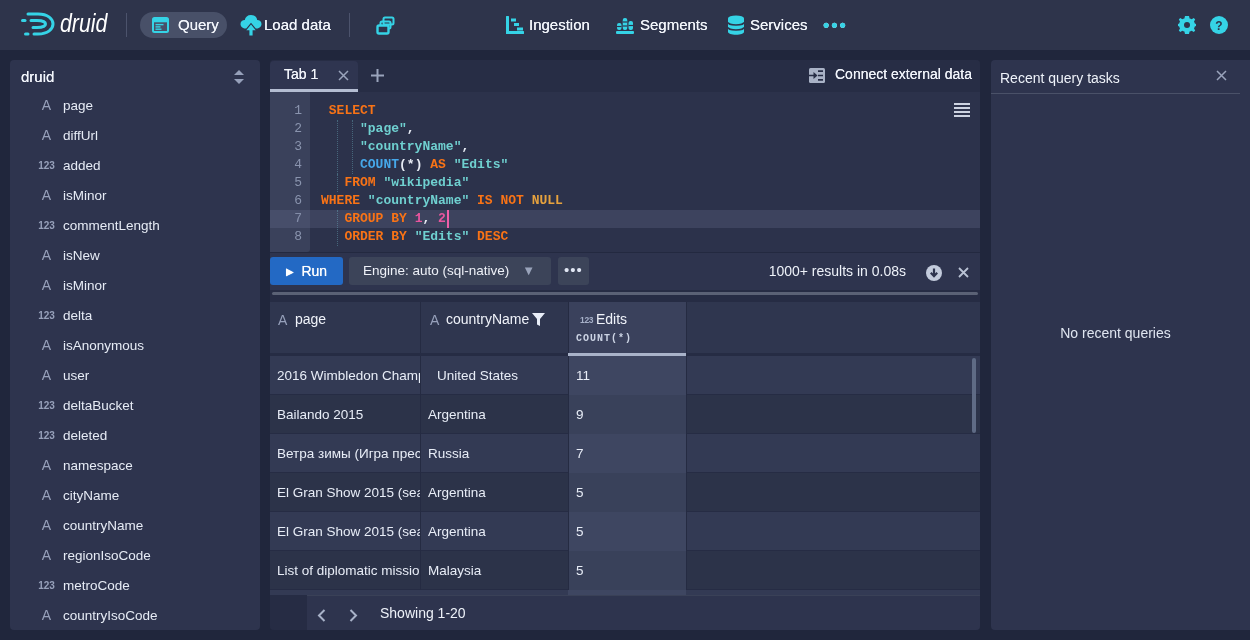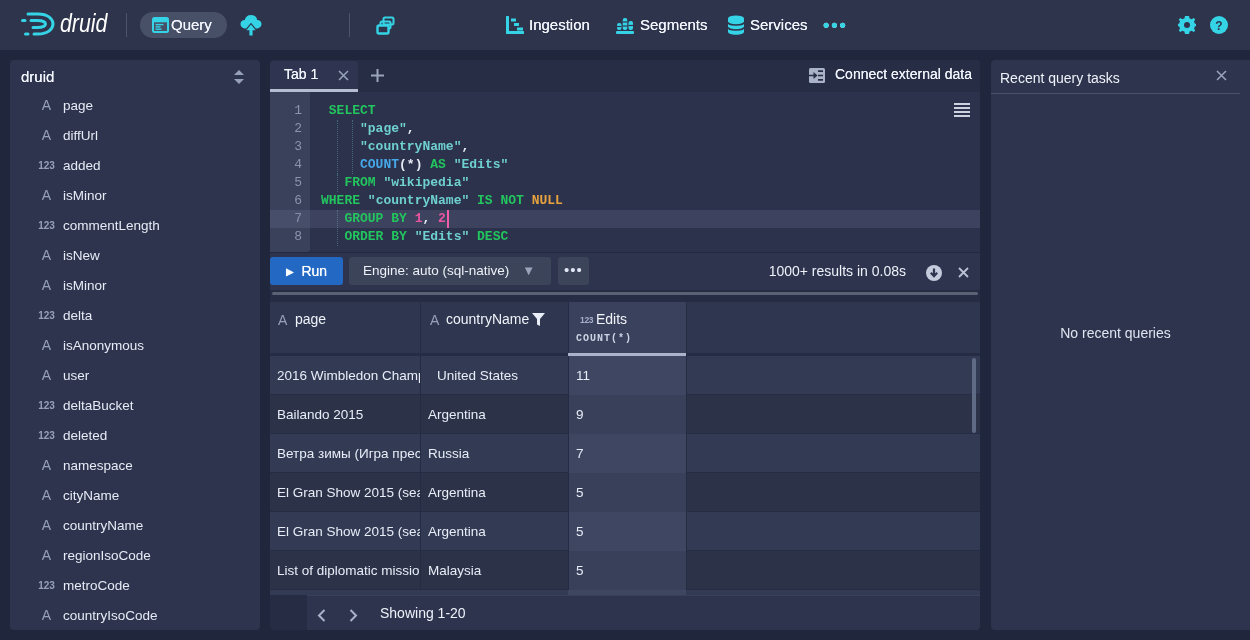--- a/index.html
+++ b/index.html
@@ -34,21 +34,21 @@
   #tab1{position:absolute;left:0;top:1px;width:88px;height:29px;background:#2f3550;
     border-radius:4px 4px 0 0;}
   #tabund{position:absolute;left:0;top:29px;width:88px;height:3px;background:#b4bdd2;}
   
   #editor{position:absolute;left:0;top:32px;width:710px;height:160px;background:#2c324b;}
   #gutter{position:absolute;left:0;top:0;width:40px;height:160px;background:#3a415b;border-radius:0 0 3px 0;}
   .lnum{position:absolute;right:8px;width:30px;text-align:right;
     font-family:"Liberation Mono",monospace;font-size:13px;color:#8a94ae;line-height:18px;}
   #code{position:absolute;left:51px;top:10px;font-family:"Liberation Mono",monospace;
     font-size:13px;line-height:18px;white-space:pre;font-weight:700;}
-  .kw{color:#22c55e;} .str{color:#6fd0d0;} .fn{color:#46a8ea;} .num{color:#e8559e;}
+  .kw{color:#f97316;} .str{color:#6fd0d0;} .fn{color:#46a8ea;} .num{color:#e8559e;}
   .pun{color:#e8ecf5;} .nul{color:#e6a23e;}
   .ig{position:absolute;width:0;border-left:1px dotted rgba(120,200,215,0.35);}
   #activeline{position:absolute;left:0px;top:118px;width:710px;height:18px;
     background:rgba(110,120,150,0.25);}
   #cursor{position:absolute;left:177px;top:118px;width:2px;height:18px;background:#ef5fa8;}
   #hamb{position:absolute;right:10px;top:11px;width:16px;height:14px;}
   
   #runsep{position:absolute;left:0;top:192px;width:710px;height:1px;background:#232940;}
   #runbar{position:absolute;left:0;top:193px;width:710px;height:37px;background:#2e344e;}
   #runbtn{position:absolute;left:0px;top:4px;width:73px;height:28px;background:#2369c4;
@@ -85,25 +85,26 @@
     <div id="querypill"></div>
     <svg class="abs" style="left:152px;top:17px;" width="17" height="16" viewBox="0 0 17 16">
       <rect x="1" y="1" width="15" height="14" rx="1.5" fill="none" stroke="#35d3e6" stroke-width="2"></rect>
       <rect x="1.5" y="1.5" width="14" height="3.8" fill="#35d3e6"></rect>
       <g stroke="#35d3e6" stroke-width="1.4">
         <line x1="3.5" y1="7.6" x2="11.5" y2="7.6"></line>
         <line x1="3.5" y1="9.9" x2="8.5" y2="9.9"></line>
         <line x1="3.5" y1="12.2" x2="9.5" y2="12.2"></line>
       </g>
     </svg>
-    <div class="navlab" style="left:171px;">Query</div>
+    <div class="navlab" style="left:178px;">Query</div>
     <svg class="abs" style="left:240px;top:14px;" width="22" height="22" viewBox="0 0 22 22">
       <path d="M5.5 14.5 C2 14.5 0.5 12 0.5 10 C0.5 7.5 2.5 6 4.8 6 C5.3 3 7.5 1 11 1 C14.5 1 16.7 3 17.2 6 C19.5 6 21.5 7.5 21.5 10 C21.5 12 20 14.5 16.5 14.5 L15.8 14.5 L11 8.8 L6.2 14.5 Z" fill="#35d3e6"></path>
       <path d="M6.3 16.2 L11 10.6 L15.7 16.2 L12.6 16.2 L12.6 21.5 L9.4 21.5 L9.4 16.2 Z" fill="#35d3e6"></path>
     </svg>
+    <div class="navlab" style="left:264px;">Load data</div>
     <div class="vsep" style="left:349px;"></div>
     <svg class="abs" style="left:376px;top:16px;" width="19" height="19" viewBox="0 0 19 19">
       <rect x="7.5" y="1.5" width="10" height="7" rx="1.5" fill="none" stroke="#35d3e6" stroke-width="2"></rect>
       <rect x="4.5" y="5.5" width="10" height="7" rx="1.5" fill="none" stroke="#35d3e6" stroke-width="2"></rect>
       <rect x="1.5" y="9.5" width="11" height="8" rx="1.5" fill="#2e344b" stroke="#35d3e6" stroke-width="2.4"></rect>
     </svg>
     <svg class="abs" style="left:506px;top:16px;" width="18" height="18" viewBox="0 0 18 18">
       <path d="M1.5 1 L1.5 16.5 L17 16.5" fill="none" stroke="#35d3e6" stroke-width="3" stroke-linecap="round"></path>
       <rect x="5" y="2.5" width="5" height="3" fill="#35d3e6"></rect>
       <rect x="8" y="7" width="5" height="3" fill="#35d3e6"></rect>

